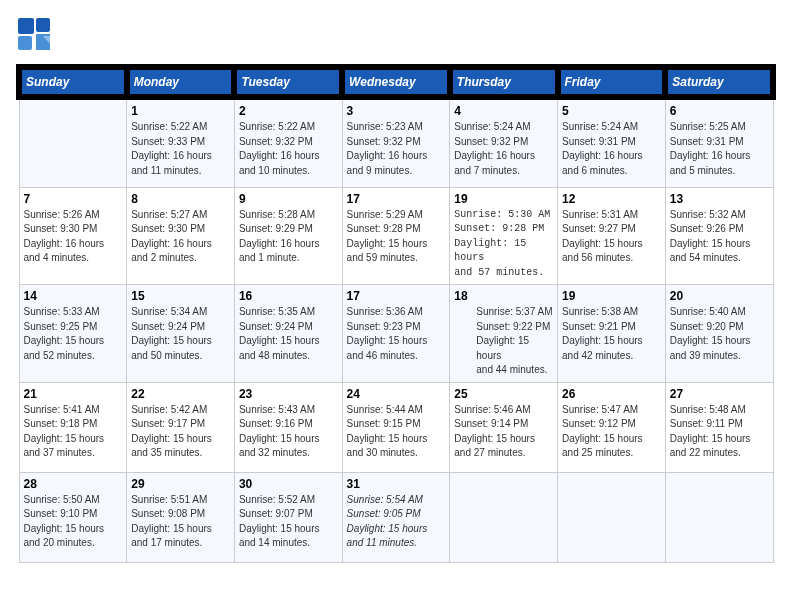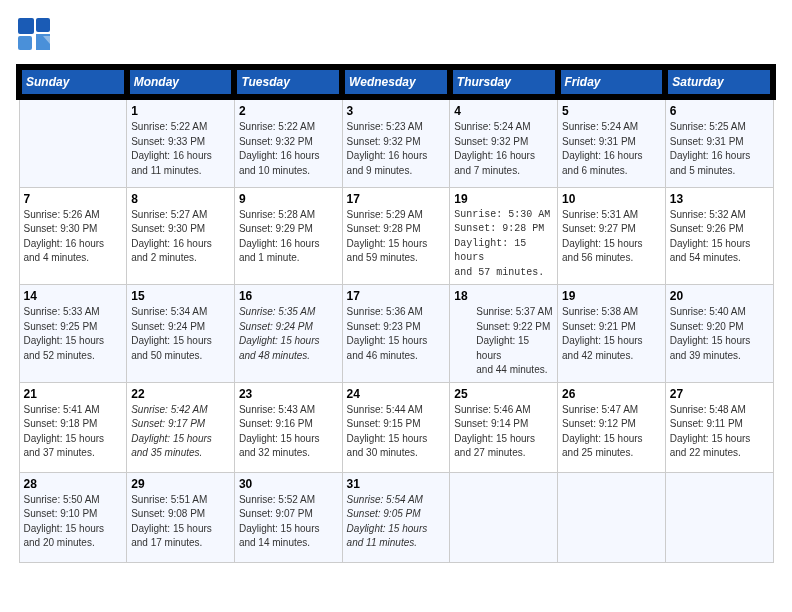--- a/index.html
+++ b/index.html
@@ -192,21 +192,21 @@
 and 59 minutes.</div>
         </td>
         <td>
           <span class="day-num">19</span>
           <div class="day-info" style="white-space: pre-line; font-family: Liberation Mono, monospace;">Sunrise: 5:30 AM
 Sunset: 9:28 PM
 Daylight: 15 hours
 and 57 minutes.</div>
         </td>
         <td>
-          <span class="day-num">10</span>
+          <span class="day-num">12</span>
           <div class="day-info" style="white-space: pre-line;">Sunrise: 5:31 AM
 Sunset: 9:27 PM
 Daylight: 15 hours
 and 56 minutes.</div>
         </td>
         <td>
           <span class="day-num">13</span>
           <div class="day-info" style="white-space: pre-line;">Sunrise: 5:32 AM
 Sunset: 9:26 PM
 Daylight: 15 hours
@@ -223,21 +223,21 @@
         </td>
         <td>
           <span class="day-num">15</span>
           <div class="day-info" style="white-space: pre-line;">Sunrise: 5:34 AM
 Sunset: 9:24 PM
 Daylight: 15 hours
 and 50 minutes.</div>
         </td>
         <td>
           <span class="day-num">16</span>
-          <div class="day-info" style="white-space: pre-line; font-style: italic;">Sunrise: 5:35 AM
+          <div class="day-info" style="white-space: pre-line;">Sunrise: 5:35 AM
 Sunset: 9:24 PM
 Daylight: 15 hours
 and 48 minutes.</div>
         </td>
         <td>
           <span class="day-num">17</span>
           <div class="day-info" style="white-space: pre-line;">Sunrise: 5:36 AM
 Sunset: 9:23 PM
 Daylight: 15 hours
 and 46 minutes.</div>
@@ -267,21 +267,21 @@
       <tr>
         <td>
           <span class="day-num">21</span>
           <div class="day-info" style="white-space: pre-line;">Sunrise: 5:41 AM
 Sunset: 9:18 PM
 Daylight: 15 hours
 and 37 minutes.</div>
         </td>
         <td>
           <span class="day-num">22</span>
-          <div class="day-info" style="white-space: pre-line; font-style: italic;">Sunrise: 5:42 AM
+          <div class="day-info" style="white-space: pre-line;">Sunrise: 5:42 AM
 Sunset: 9:17 PM
 Daylight: 15 hours
 and 35 minutes.</div>
         </td>
         <td>
           <span class="day-num">23</span>
           <div class="day-info" style="white-space: pre-line;">Sunrise: 5:43 AM
 Sunset: 9:16 PM
 Daylight: 15 hours
 and 32 minutes.</div>

